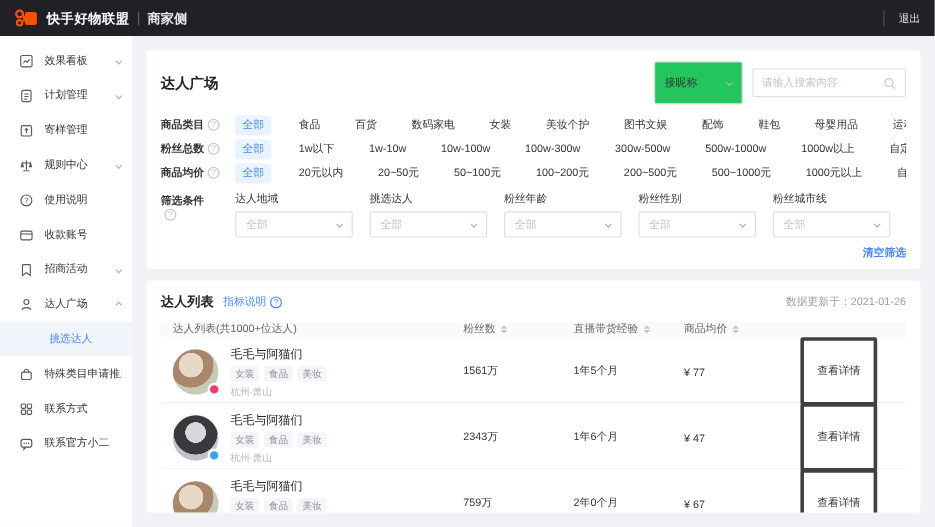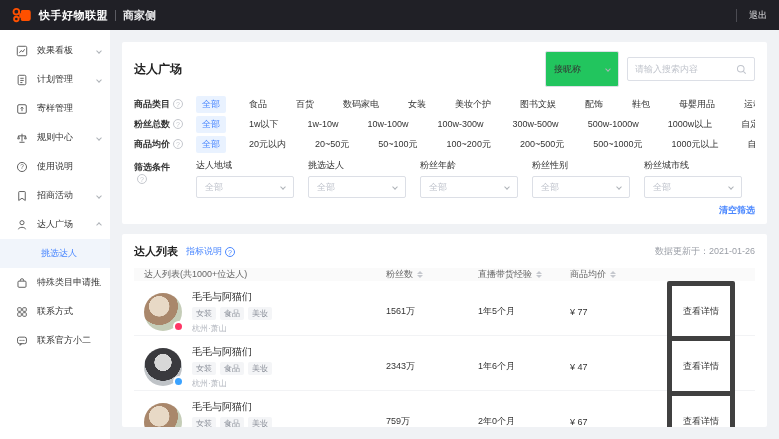--- a/index.html
+++ b/index.html
@@ -79,21 +79,21 @@
   .badge{position:absolute;right:-2px;bottom:-1px;width:11px;height:11px;border-radius:50%;border:2px solid #fff;}
   .badge.pink{background:var(--badge-pink);}
   .badge.blue{background:var(--badge-blue);}
   .who-info{min-width:0;}
   .c-name{font-size:10px;font-weight:normal;color:#262626;margin-bottom:3px;white-space:nowrap;}
   .tags{display:flex;gap:4px;}
   .tag{font-size:8px;color:#8a8f99;background:#f4f5f7;padding:1px 4px;border-radius:2px;white-space:nowrap;}
   .loc{font-size:8px;color:#b3b7bf;margin-top:3px;white-space:nowrap;}
   .val{color:#333;}
   .act{justify-self:start;}
-  .btn-detail{display:inline-block;padding:19px 11px;border:5px solid #404040;border-radius:2px;background:#fff;color:#333;cursor:pointer;white-space:nowrap;}
+  .btn-detail{display:inline-block;padding:19px 11px;border:3px solid #404040;border-radius:2px;background:#fff;color:#333;cursor:pointer;white-space:nowrap;}
 
   .icon-14{width:12px;height:12px;}
 </style>
 </head>
 <body>
 
 <header class="topbar">
   <div class="brand">
     <svg width="20" height="17" viewBox="0 0 24 20">
       <circle cx="5.2" cy="5.4" r="3.4" fill="none" stroke="var(--brand-orange)" stroke-width="2.2"></circle>
@@ -144,20 +144,27 @@
     </div>
     <div class="s-item">
       <svg class="icon-14" viewBox="0 0 14 14">
           <circle cx="7" cy="7" r="5.3" fill="none" stroke="#595959" stroke-width="1.1"></circle>
           <text x="7" y="9.6" font-size="7.5" text-anchor="middle" fill="#595959">?</text>
         </svg>
       <span class="lbl">使用说明</span>
     </div>
     <div class="s-item">
       <svg class="icon-14" viewBox="0 0 14 14">
+          <rect x="1.5" y="3" width="11" height="8.5" rx="1.5" fill="none" stroke="#595959" stroke-width="1.1"></rect>
+          <path d="M1.5 5.8h11" stroke="#595959" stroke-width="1.1"></path>
+        </svg>
+      <span class="lbl">收款账号</span>
+    </div>
+    <div class="s-item">
+      <svg class="icon-14" viewBox="0 0 14 14">
           <path d="M4 1.8h6a.8.8 0 0 1 .8.8v9.6L7 9.6l-3.8 2.6V2.6a.8.8 0 0 1 .8-.8z" fill="none" stroke="#595959" stroke-width="1.1"></path>
         </svg>
       <span class="lbl">招商活动</span>
       <span class="chev"></span>
     </div>
     <div class="s-item">
       <svg class="icon-14" viewBox="0 0 14 14">
           <circle cx="7" cy="4.3" r="2.4" fill="none" stroke="#595959" stroke-width="1.1"></circle>
           <path d="M2.8 12c.4-3 8-3 8.4 0" fill="none" stroke="#595959" stroke-width="1.1"></path>
         </svg>

